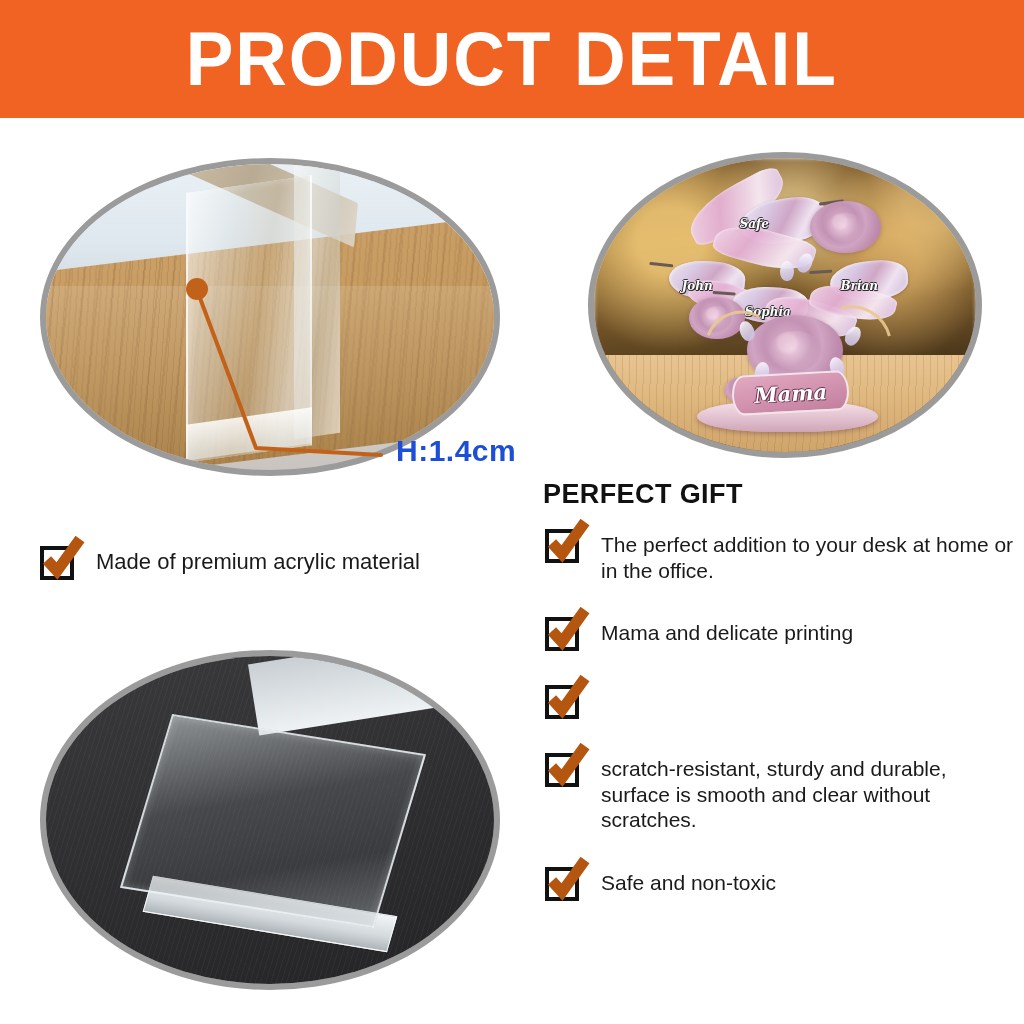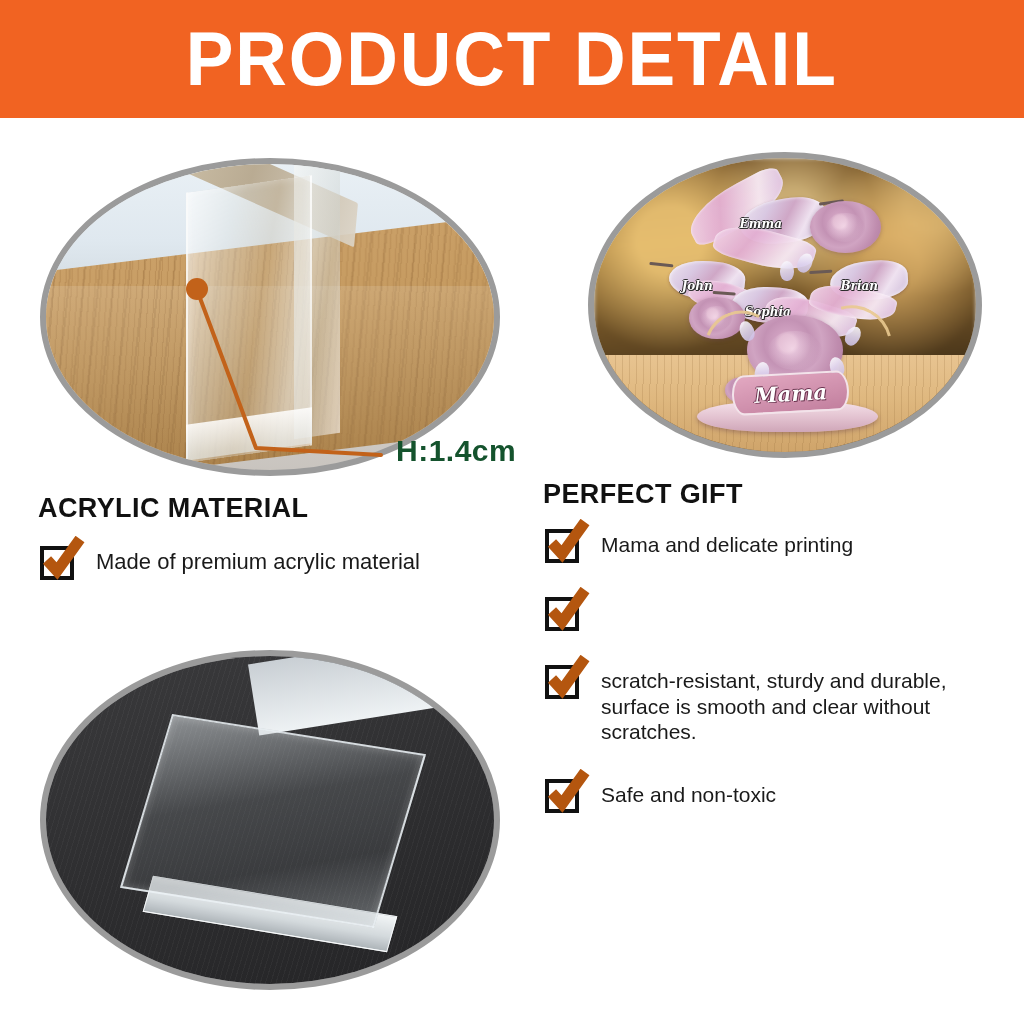--- a/index.html
+++ b/index.html
@@ -88,21 +88,21 @@
     transform:skewY(-8deg);
   }
   
   .leader-dot{
     position:absolute;width:22px;height:22px;border-radius:50%;
     background:#c2621a;left:186px;top:278px;z-index:6;
   }
   .leader-svg{position:absolute;left:0;top:0;width:1024px;height:1024px;z-index:5;pointer-events:none;}
   .dim-label{
     position:absolute;left:396px;top:434px;z-index:7;
-    color:#14532d;font-weight:bold;font-size:30px;letter-spacing:.5px;
+    color:#1d4ed8;font-weight:bold;font-size:30px;letter-spacing:.5px;
     font-family:"Liberation Sans",sans-serif;
     text-align:right;
   }
 
   
   #oval-product{left:588px;top:152px;width:394px;height:306px;}
   .bg-bokeh{
     position:absolute;inset:0;
     background:
       radial-gradient(circle at 20% 28%, rgba(255,214,130,.75) 0 9%, rgba(0,0,0,0) 30%),
@@ -275,21 +275,21 @@
       <div class="bg-bokeh"></div>
       <div class="table-top"></div>
 
       <div class="figurine">
 
         <div class="wing" style="left:8%;top:4%;width:42%;height:16%;transform:rotate(-28deg);"></div>
         <div class="bird" style="left:30%;top:9%;width:34%;height:17%;transform:rotate(-8deg);">
           <div class="beak" style="right:-24%;top:20%;width:30%;"></div>
         </div>
         <div class="wing" style="left:20%;top:21%;width:40%;height:14%;transform:rotate(16deg);"></div>
-        <div class="bird-name" style="left:30%;top:16%;">Emma</div>
+        <div class="bird-name" style="left:30%;top:16%;">Safe</div>
 
         <div class="bird" style="left:2%;top:33%;width:30%;height:15%;transform:rotate(6deg);">
           <div class="beak" style="left:-28%;top:18%;width:32%;"></div>
         </div>
         <div class="wing" style="left:10%;top:42%;width:32%;height:12%;transform:rotate(22deg);"></div>
         <div class="bird-name" style="left:7%;top:40%;">John</div>
 
         <div class="bird" style="left:27%;top:43%;width:30%;height:14%;transform:rotate(4deg);">
           <div class="beak" style="left:-26%;top:22%;width:30%;"></div>
         </div>
@@ -318,21 +318,20 @@
         <div class="stem" style="left:58%;top:50%;width:30%;height:30%;transform:rotate(30deg);"></div>
 
         <div class="plinth"></div>
         <div class="nameplate">
           <span>Mama</span>
         </div>
       </div>
     </div>
   </div>
 
-  <div class="section-heading" id="heading-acrylic">ACRYLIC MATERIAL</div>
 
   <div class="feature" id="feat-acrylic">
     <div class="check">
       <div class="box"></div>
       <svg class="tick" viewBox="0 0 46 46">
         <path d="M8 24 L18 35 L41 3" fill="none" stroke="#b4560f" stroke-width="11" stroke-linecap="butt" stroke-linejoin="miter"></path>
       </svg>
     </div>
     <div class="feature-text">Made of premium acrylic material</div>
   </div>
@@ -343,55 +342,64 @@
       <div class="slate-edge"></div>
       <div class="block-side"></div>
       <div class="block"></div>
     </div>
   </div>
 
   <div class="section-heading" id="heading-gift">PERFECT GIFT</div>
 
   <div class="gift-list">
 
-
     <div class="feature">
       <div class="check">
         <div class="box"></div>
         <svg class="tick" viewBox="0 0 46 46">
           <path d="M8 24 L18 35 L41 3" fill="none" stroke="#b4560f" stroke-width="11" stroke-linecap="butt" stroke-linejoin="miter"></path>
         </svg>
       </div>
-      <div class="feature-text">Mama and delicate printing</div>
+      <div class="feature-text">The perfect addition to your desk at home or in the office.</div>
     </div>
 
     <div class="feature">
       <div class="check">
         <div class="box"></div>
         <svg class="tick" viewBox="0 0 46 46">
           <path d="M8 24 L18 35 L41 3" fill="none" stroke="#b4560f" stroke-width="11" stroke-linecap="butt" stroke-linejoin="miter"></path>
         </svg>
       </div>
+      <div class="feature-text">Mama and delicate printing</div>
     </div>
 
     <div class="feature">
       <div class="check">
         <div class="box"></div>
         <svg class="tick" viewBox="0 0 46 46">
           <path d="M8 24 L18 35 L41 3" fill="none" stroke="#b4560f" stroke-width="11" stroke-linecap="butt" stroke-linejoin="miter"></path>
         </svg>
       </div>
-      <div class="feature-text">scratch-resistant, sturdy and durable, surface is smooth and clear without scratches.</div>
     </div>
 
     <div class="feature">
       <div class="check">
         <div class="box"></div>
         <svg class="tick" viewBox="0 0 46 46">
           <path d="M8 24 L18 35 L41 3" fill="none" stroke="#b4560f" stroke-width="11" stroke-linecap="butt" stroke-linejoin="miter"></path>
         </svg>
       </div>
+      <div class="feature-text">scratch-resistant, sturdy and durable, surface is smooth and clear without scratches.</div>
+    </div>
+
+    <div class="feature">
+      <div class="check">
+        <div class="box"></div>
+        <svg class="tick" viewBox="0 0 46 46">
+          <path d="M8 24 L18 35 L41 3" fill="none" stroke="#b4560f" stroke-width="11" stroke-linecap="butt" stroke-linejoin="miter"></path>
+        </svg>
+      </div>
       <div class="feature-text">Safe and non-toxic</div>
     </div>
 
   </div>
 
 </div>
 
 </body></html>

